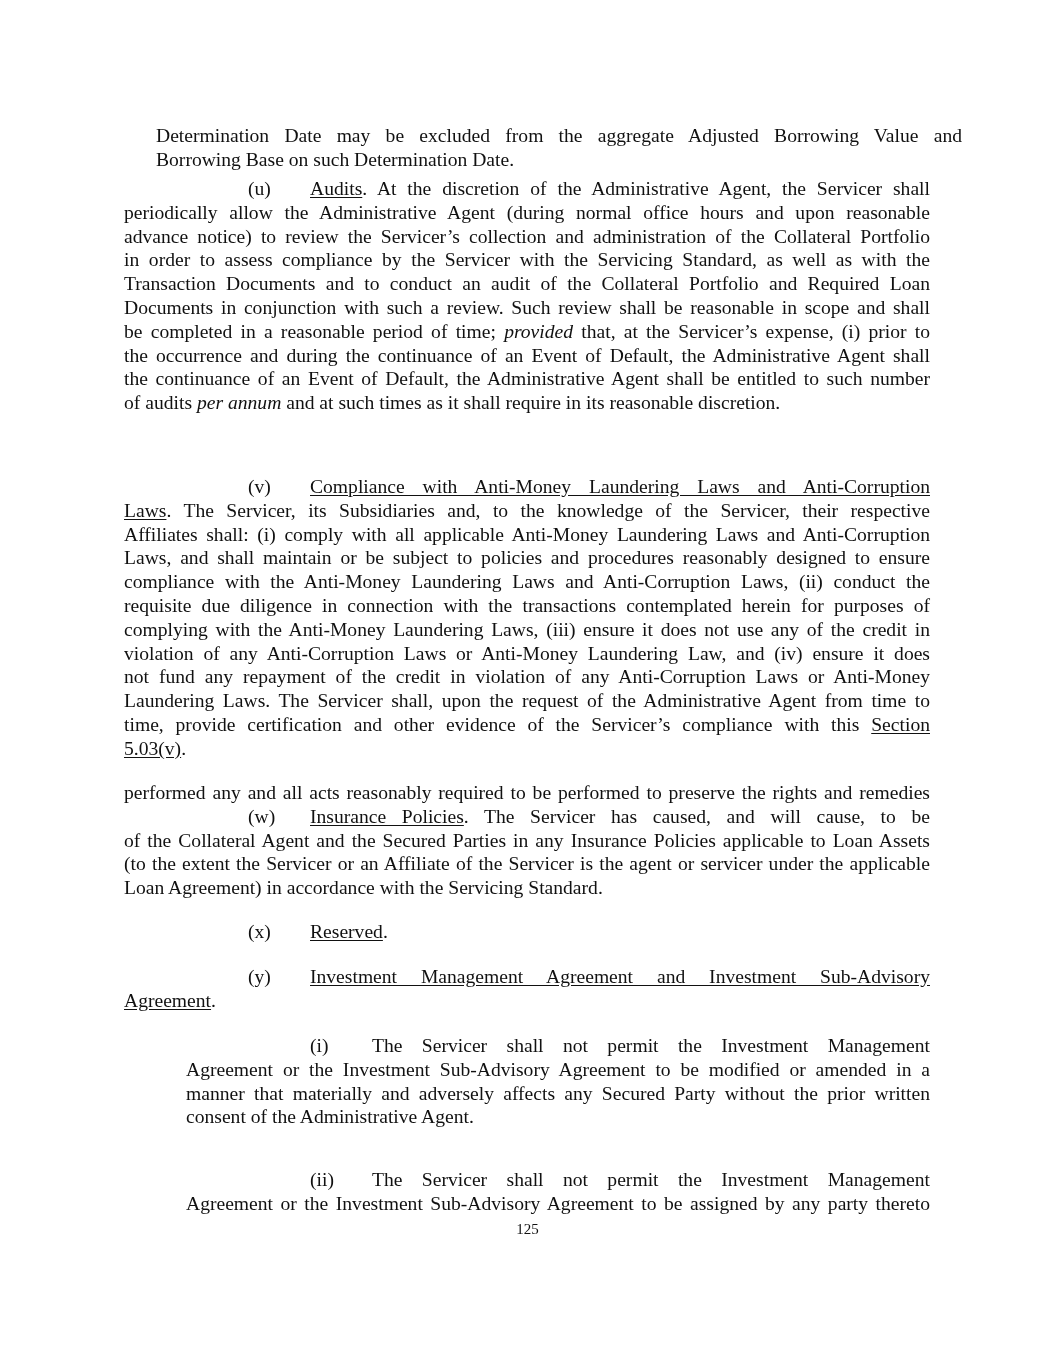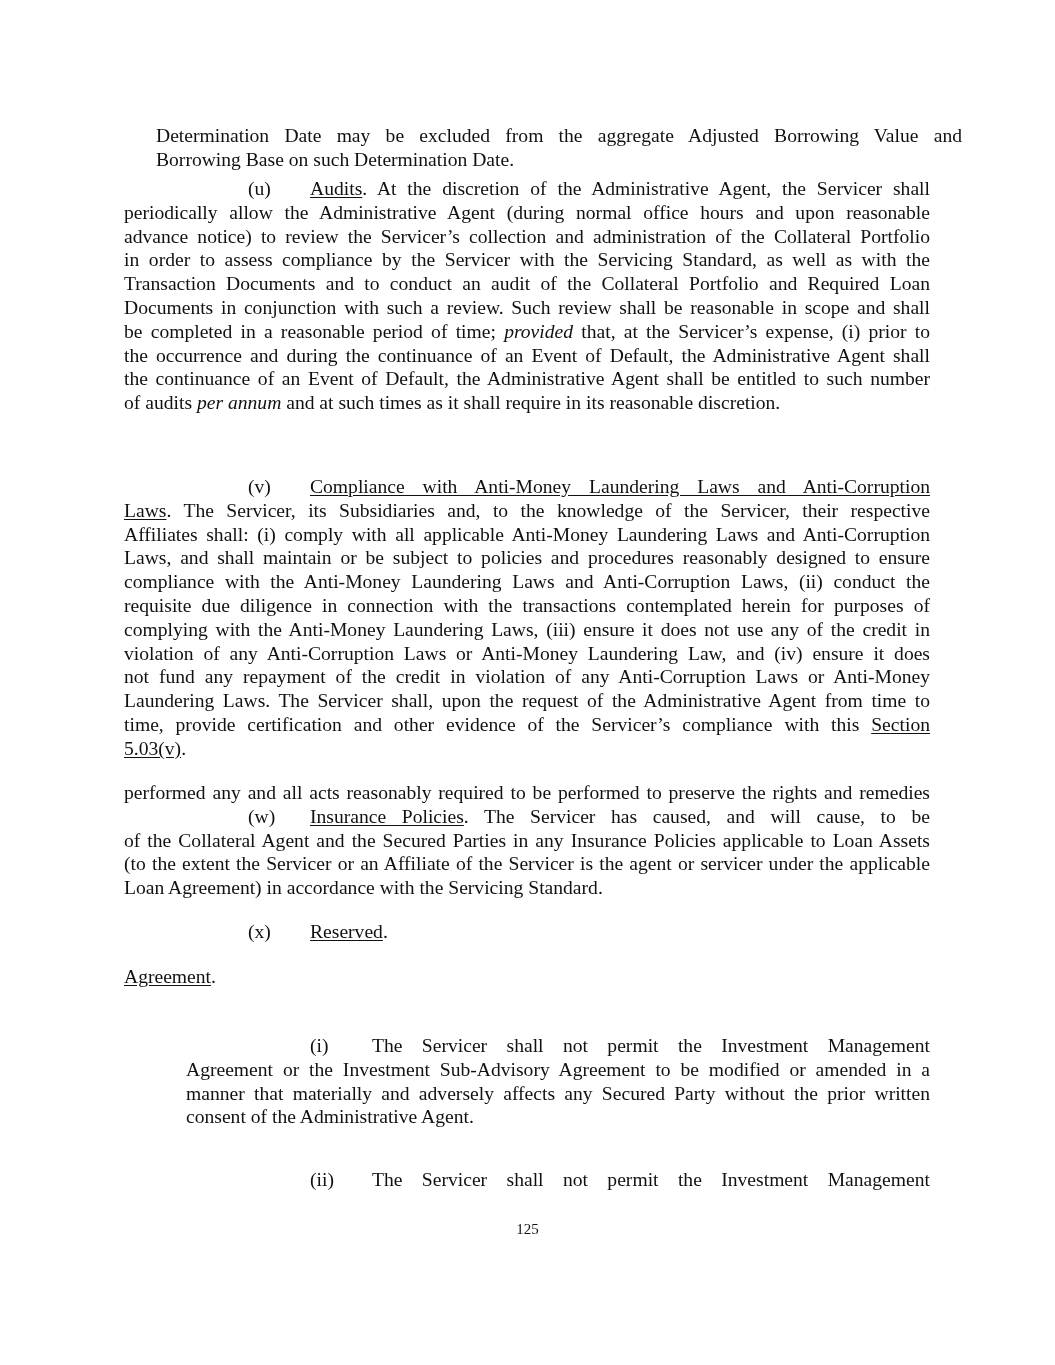--- a/index.html
+++ b/index.html
@@ -62,29 +62,31 @@
     <span class="line">of the Collateral Agent and the Secured Parties in any Insurance Policies applicable to Loan Assets</span>
     <span class="line">(to the extent the Servicer or an Affiliate of the Servicer is the agent or servicer under the applicable</span>
     <span class="line last">Loan Agreement) in accordance with the Servicing Standard.</span>
   </div>
 
   <div class="block" style="top:920px;">
     <span class="line last"><span style="display:inline-block;width:124px;"></span><span class="tab-label" style="width:62px;">(x)</span><span class="u">Reserved</span><span>.</span></span>
   </div>
 
   <div class="block" style="top:965px;">
+    <span class="line"><span style="display:inline-block;width:124px;"></span><span class="tab-label" style="width:62px;">(y)</span><span class="u">Investment Management Agreement and Investment Sub-Advisory</span></span>
     <span class="line last"><span class="u">Agreement</span><span>.</span></span>
   </div>
 
   <div class="block indent" style="top:1034px;">
     <span class="line"><span style="display:inline-block;width:124px;"></span><span class="tab-label" style="width:62px;">(i)</span><span>The Servicer shall not permit the Investment Management</span></span>
     <span class="line">Agreement or the Investment Sub-Advisory Agreement to be modified or amended in a</span>
     <span class="line">manner that materially and adversely affects any Secured Party without the prior written</span>
     <span class="line last">consent of the Administrative Agent.</span>
   </div>
 
   <div class="block indent" style="top:1168px;">
     <span class="line"><span style="display:inline-block;width:124px;"></span><span class="tab-label" style="width:62px;">(ii)</span><span>The Servicer shall not permit the Investment Management</span></span>
+    <span class="line">Agreement or the Investment Sub-Advisory Agreement to be assigned by any party thereto</span>
   </div>
 
   <div class="page-number">125</div>
 
 </div>
 
 </body></html>

